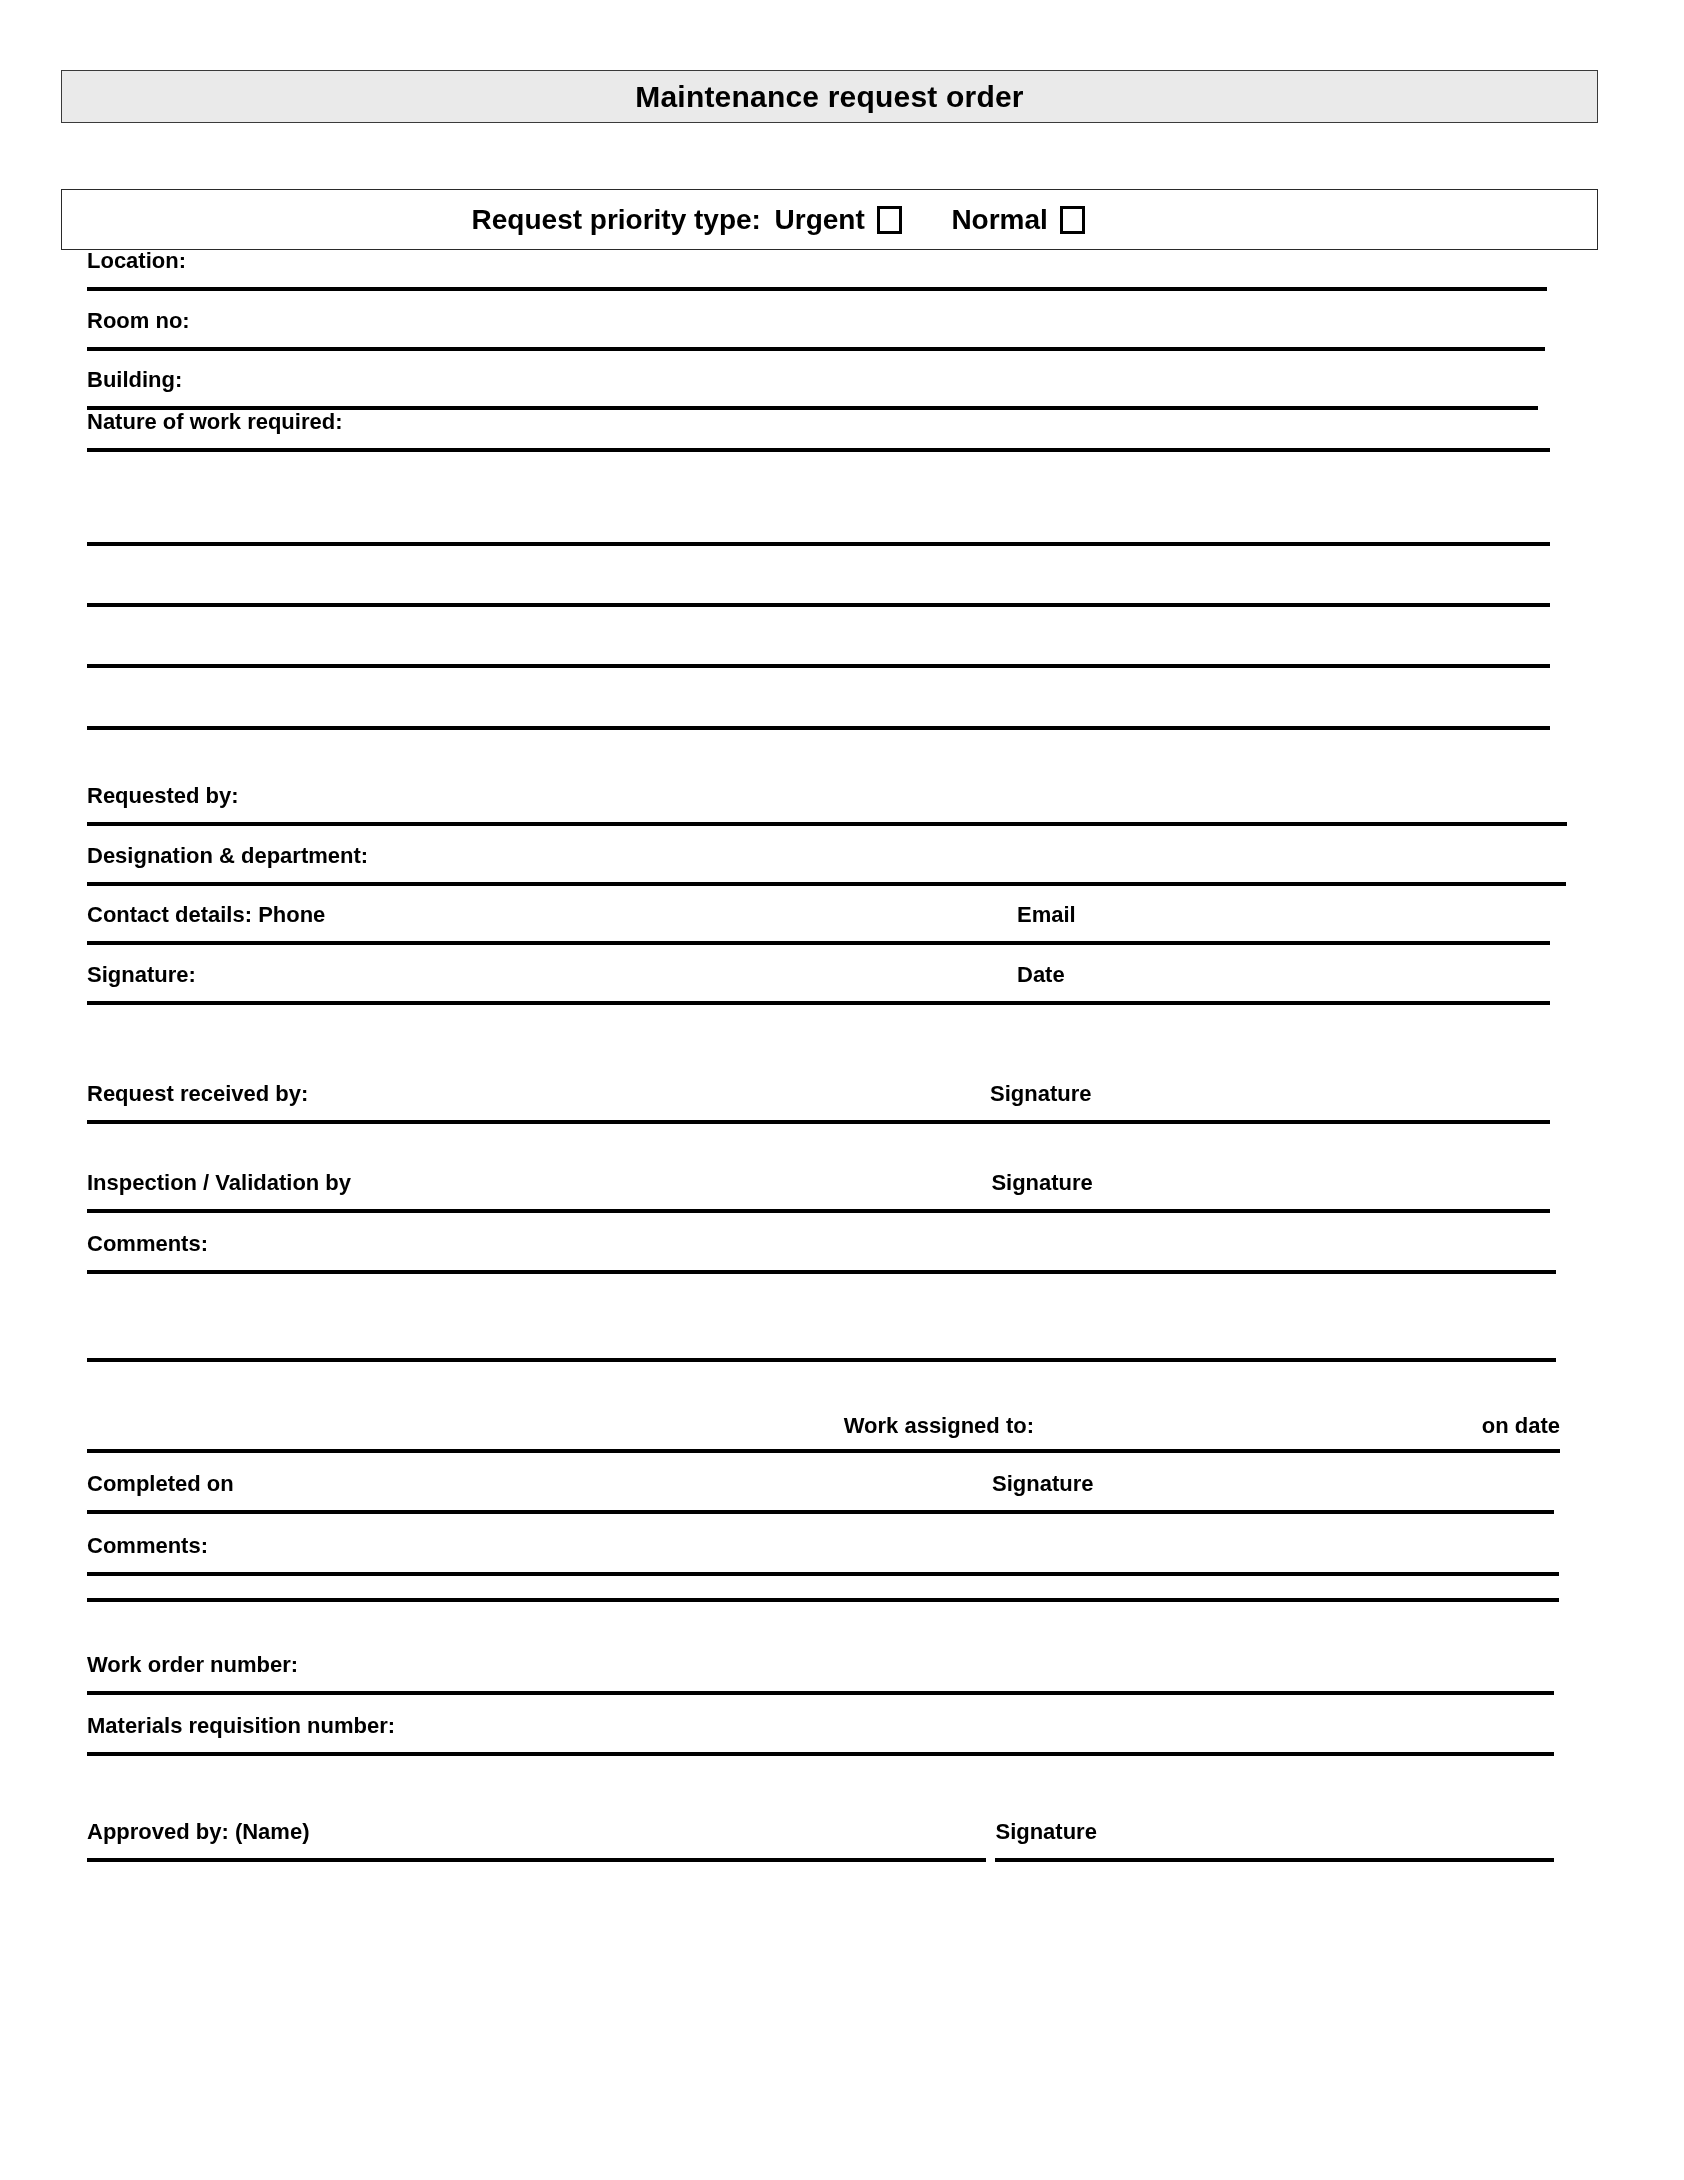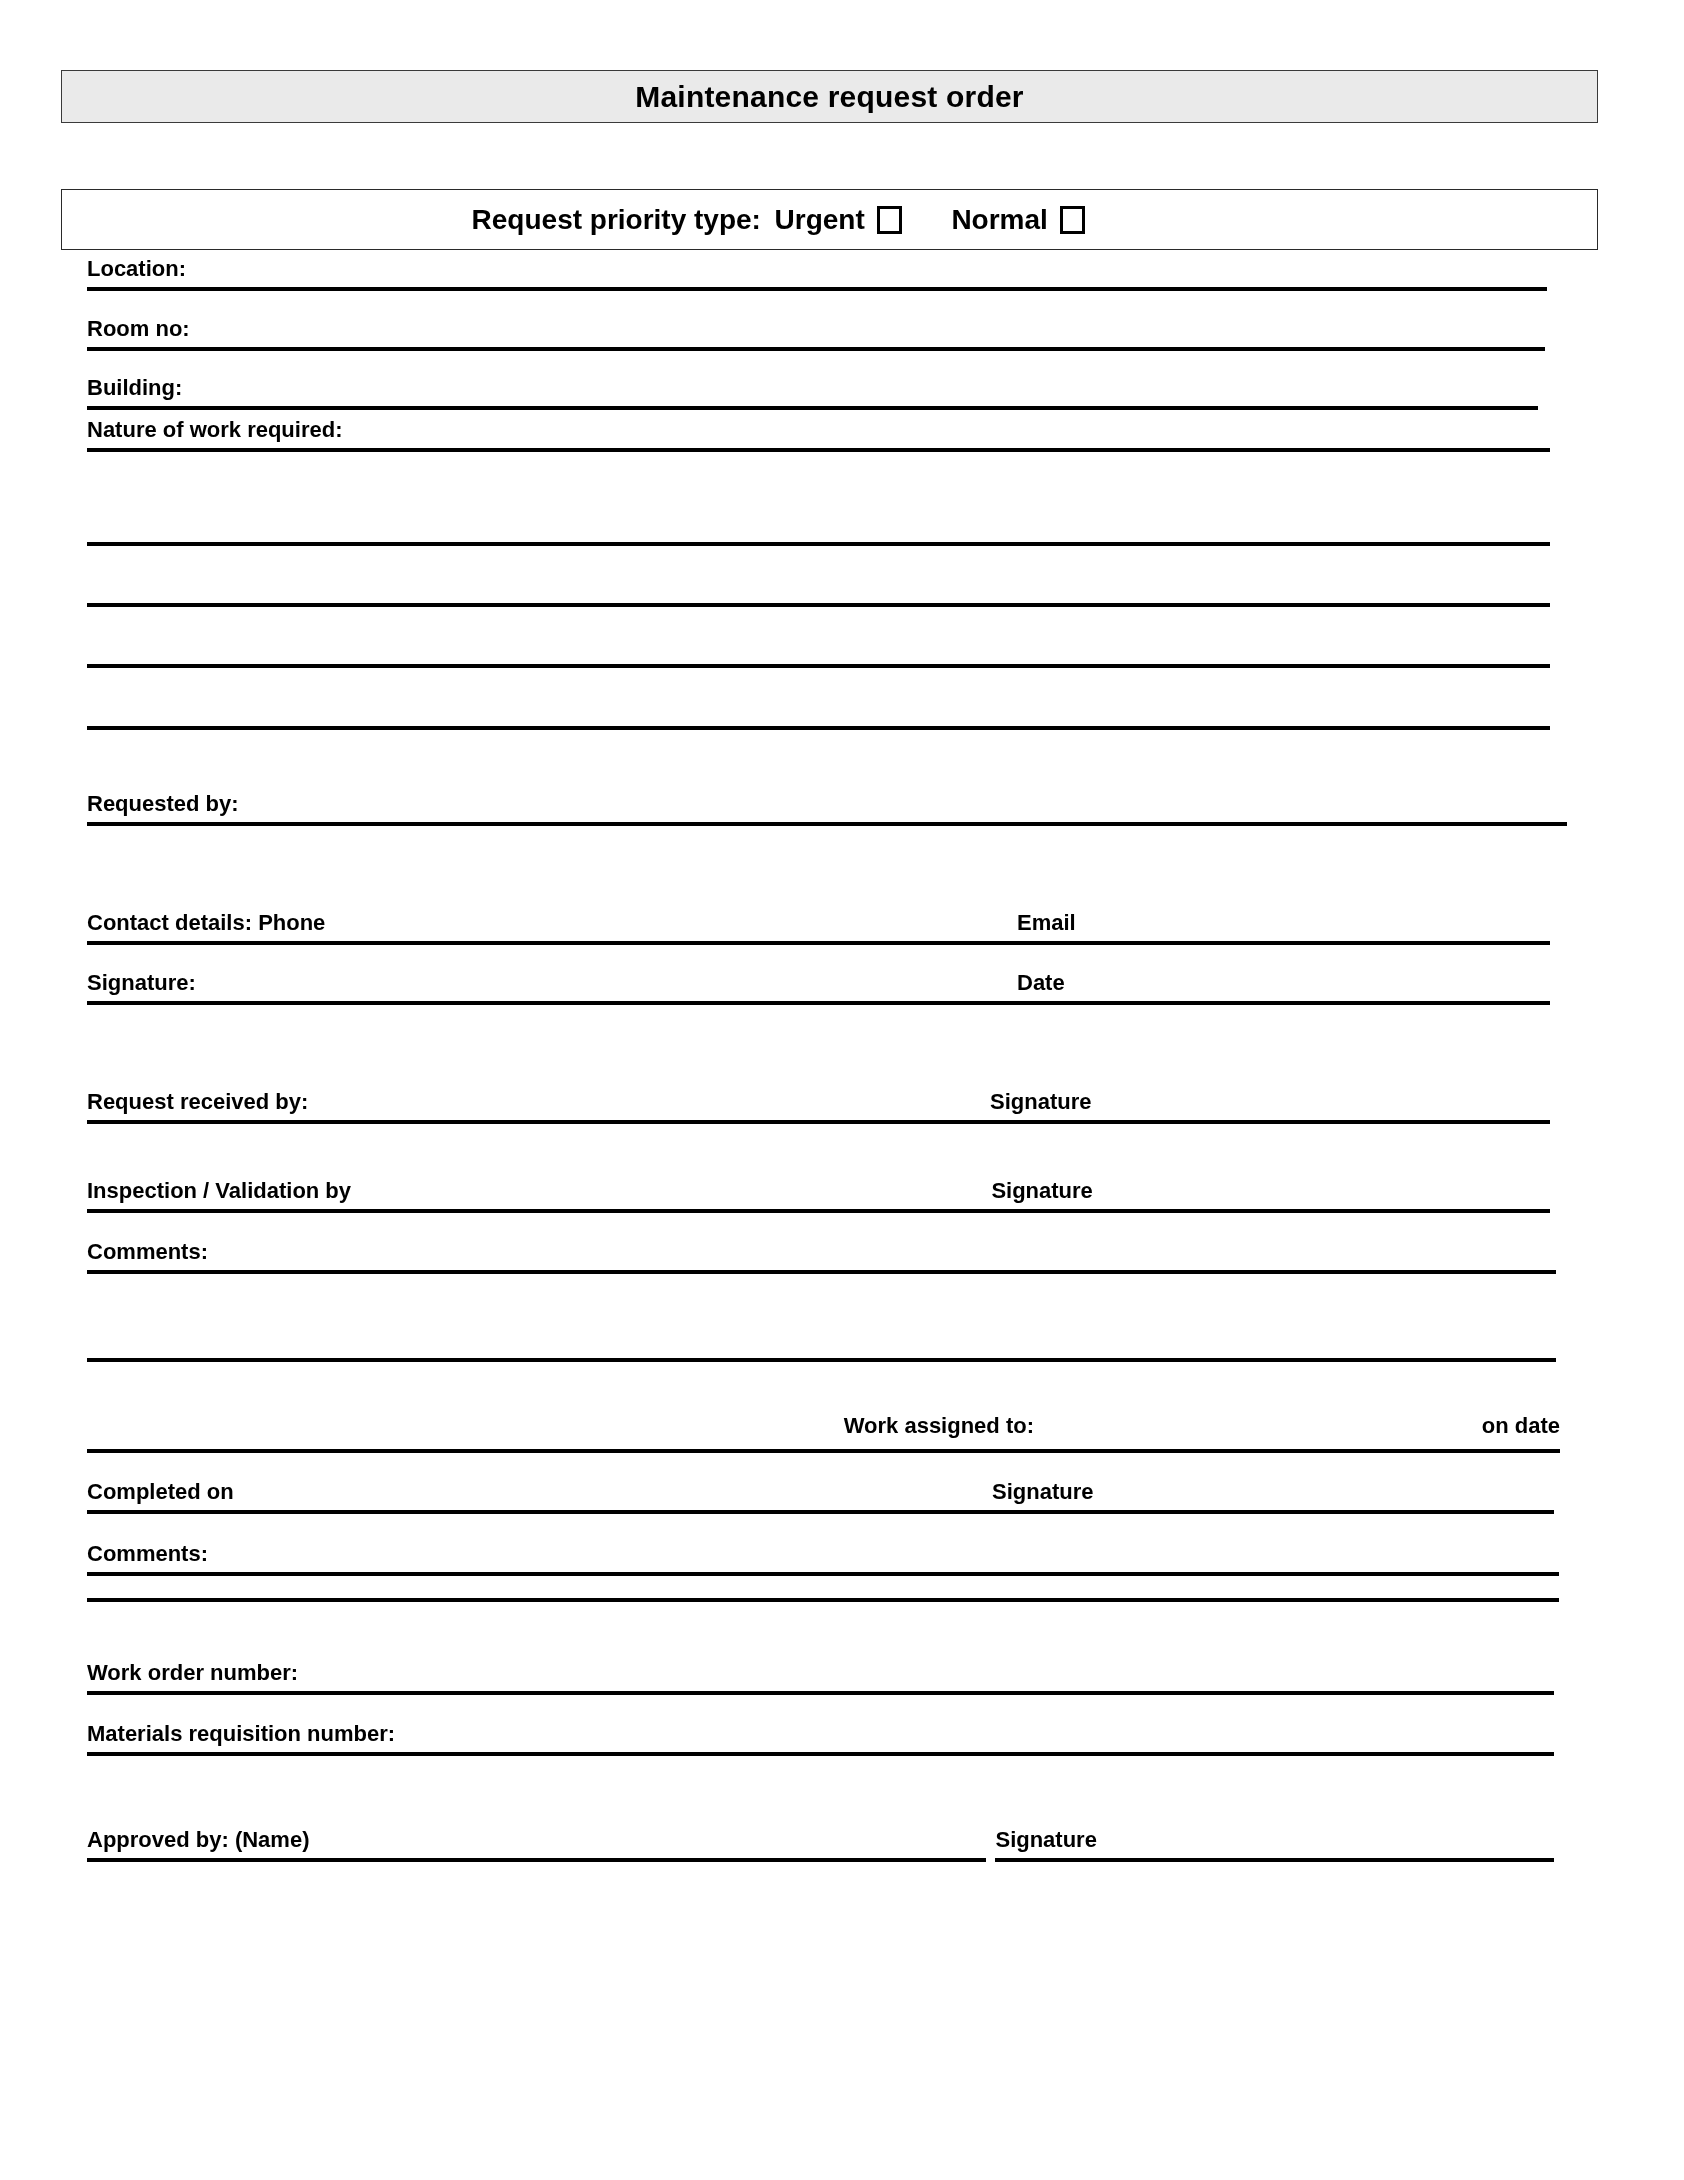--- a/index.html
+++ b/index.html
@@ -96,21 +96,21 @@
     display: flex;
     align-items: flex-end;
     border-bottom: 4.3px solid #000000;
     height: 39px;
     box-sizing: border-box;
   }
   .seg-label {
     font-size: 22px;
     font-weight: bold;
     line-height: 1.05;
-    padding-bottom: 7px;
+    padding-bottom: 15px;
   }
   .seg-fill {
     display: inline-block;
     height: 0.9px;
   }
 
   
   .rule {
     position: absolute;
     left: 87px;
@@ -175,20 +175,26 @@
   <div class="rule" style="top:664px; width:1463px;"></div>
   <div class="rule" style="top:726px; width:1463px;"></div>
 
   <div class="row" style="top:787px; width:1480px;">
     <span class="seg" style="width:1480px;">
       <span class="seg-label">Requested by:</span>
       <span class="seg-fill" style="flex: 1 1 auto;"></span>
     </span>
   </div>
 
+  <div class="row" style="top:847px; width:1479px;">
+    <span class="seg" style="width:1479px;">
+      <span class="seg-label">Designation &amp; department:</span>
+      <span class="seg-fill" style="flex: 1 1 auto;"></span>
+    </span>
+  </div>
 
   <div class="row" style="top:906px; width:1463px;">
     <span class="seg" style="width:930px;">
       <span class="seg-label">Contact details: Phone</span>
       <span class="seg-fill" style="flex: 1 1 auto;"></span>
     </span>
     <span class="seg" style="width:533px;">
       <span class="seg-label">Email</span>
       <span class="seg-fill" style="flex: 1 1 auto;"></span>
     </span>

